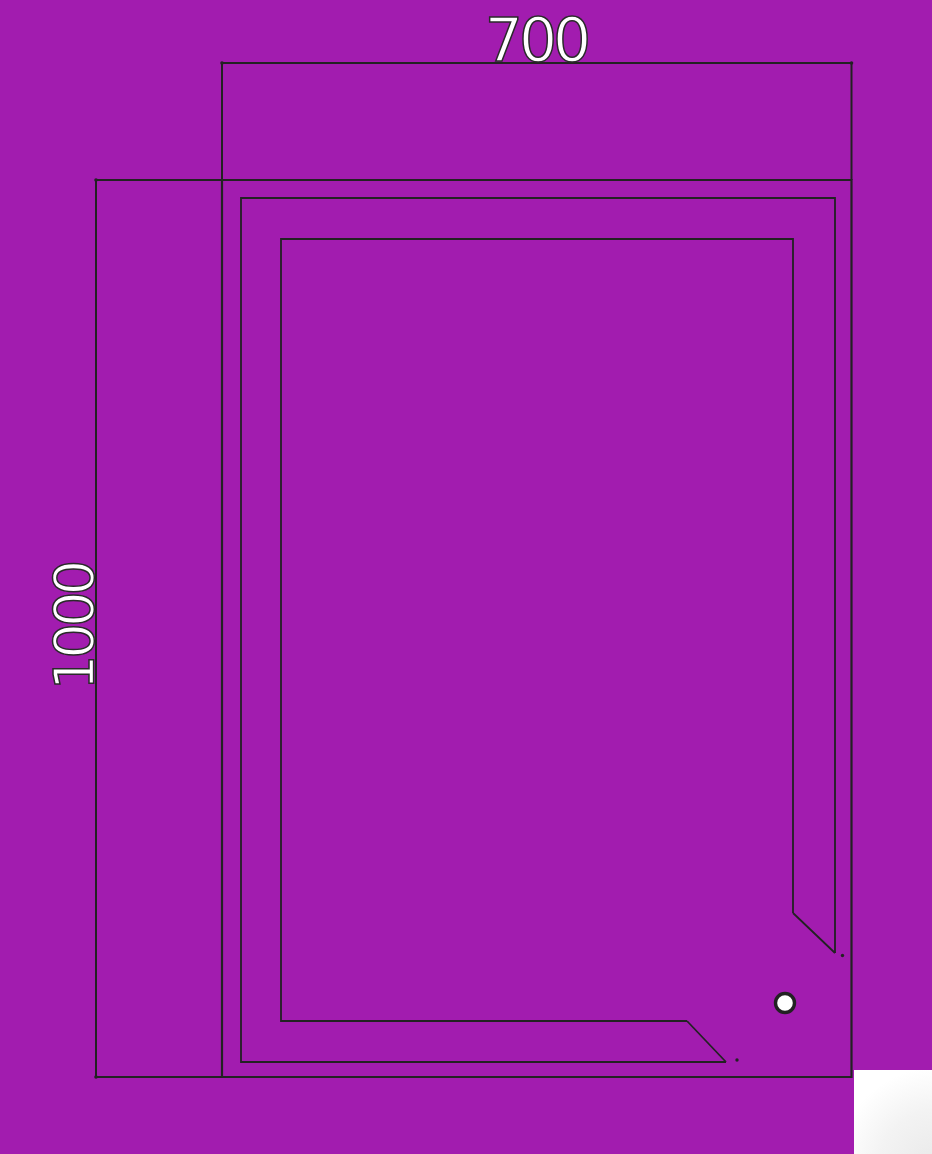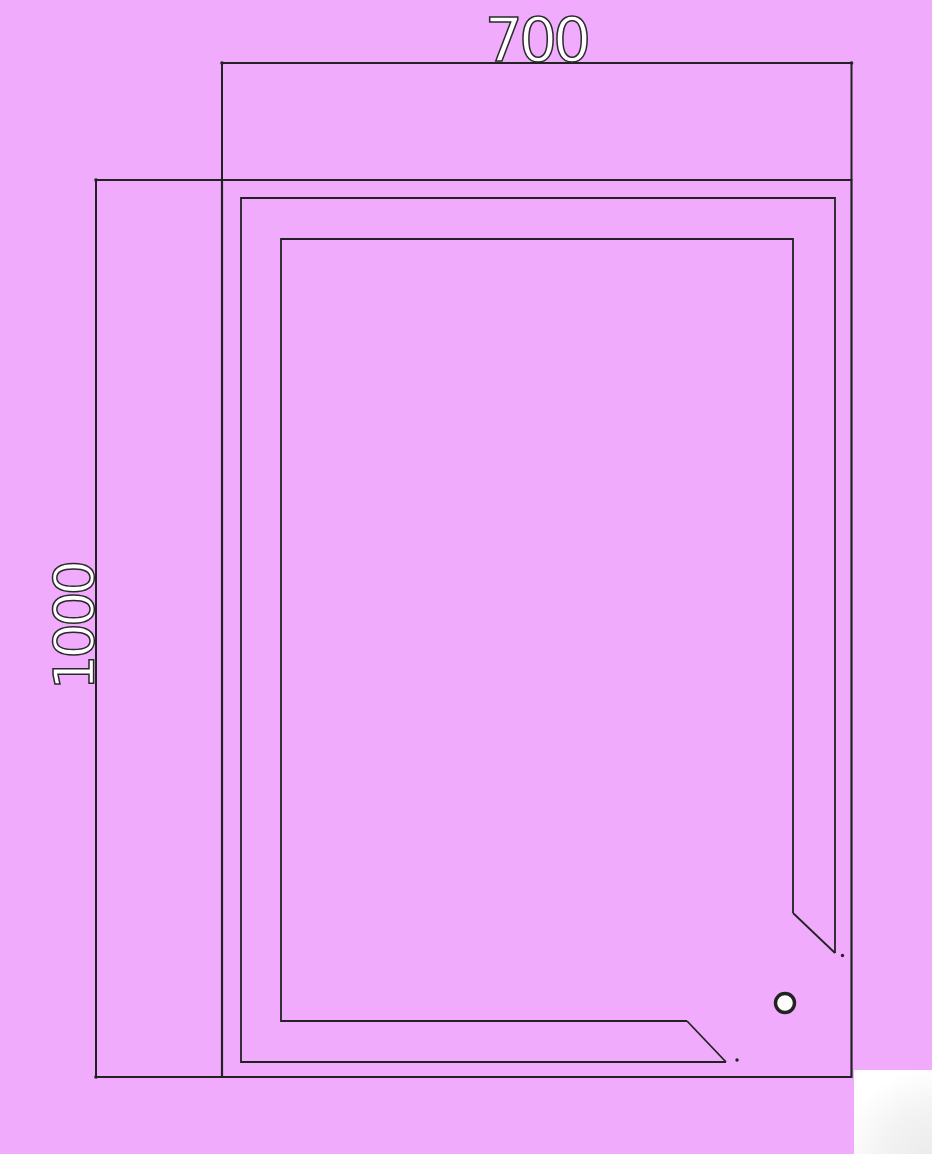--- a/index.html
+++ b/index.html
@@ -8,21 +8,21 @@
     background: #ffffff;
     width: 932px;
     height: 1154px;
     overflow: hidden;
     font-family: "DejaVu Sans", sans-serif;
   }
   .canvas {
     position: relative;
     width: 932px;
     height: 1154px;
-    background: #f0abfc;
+    background: #a21caf;
   }
   svg.drawing {
     position: absolute;
     left: 0;
     top: 0;
     width: 932px;
     height: 1154px;
     display: block;
   }
   .corner-shade {

